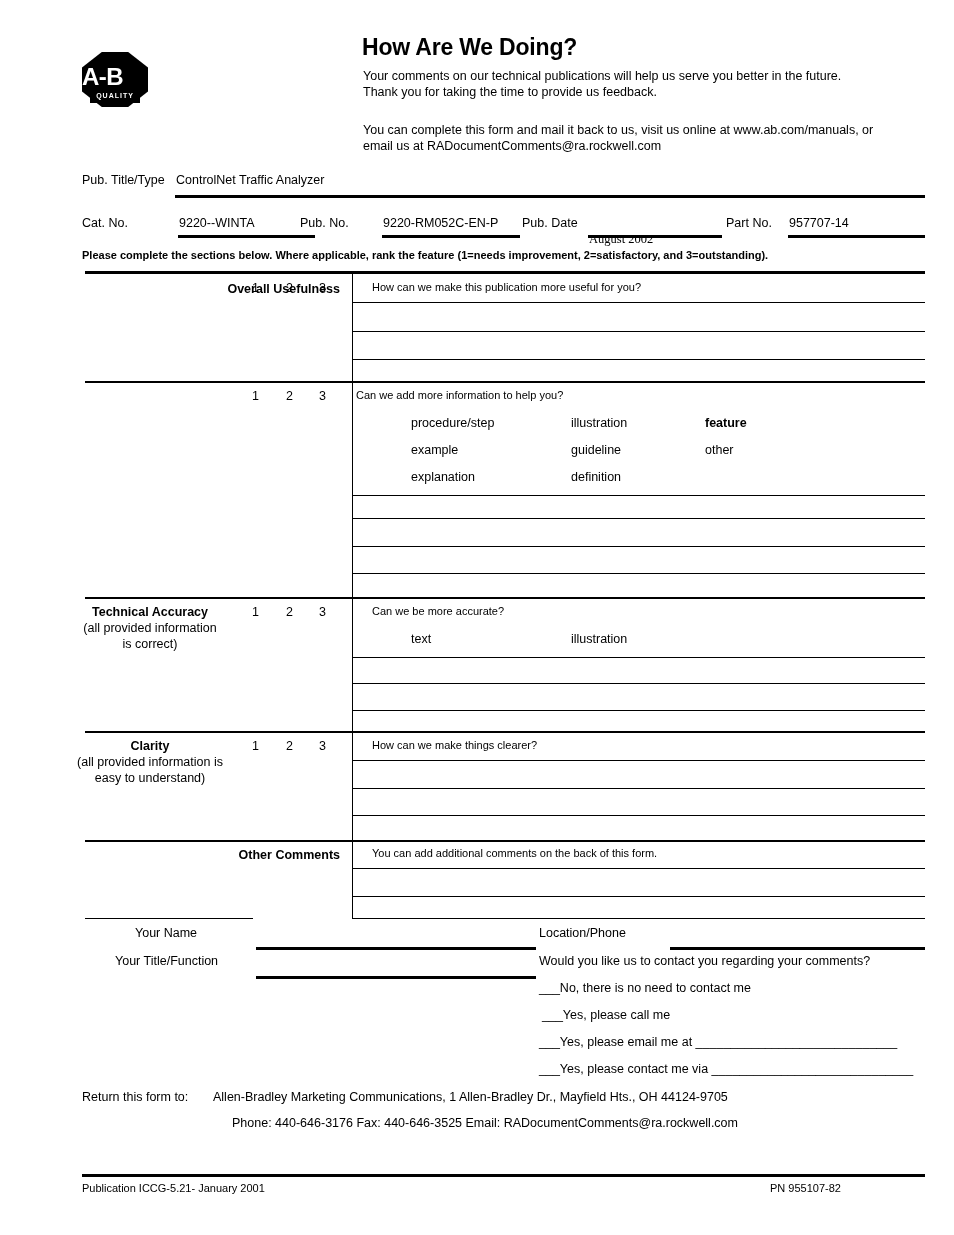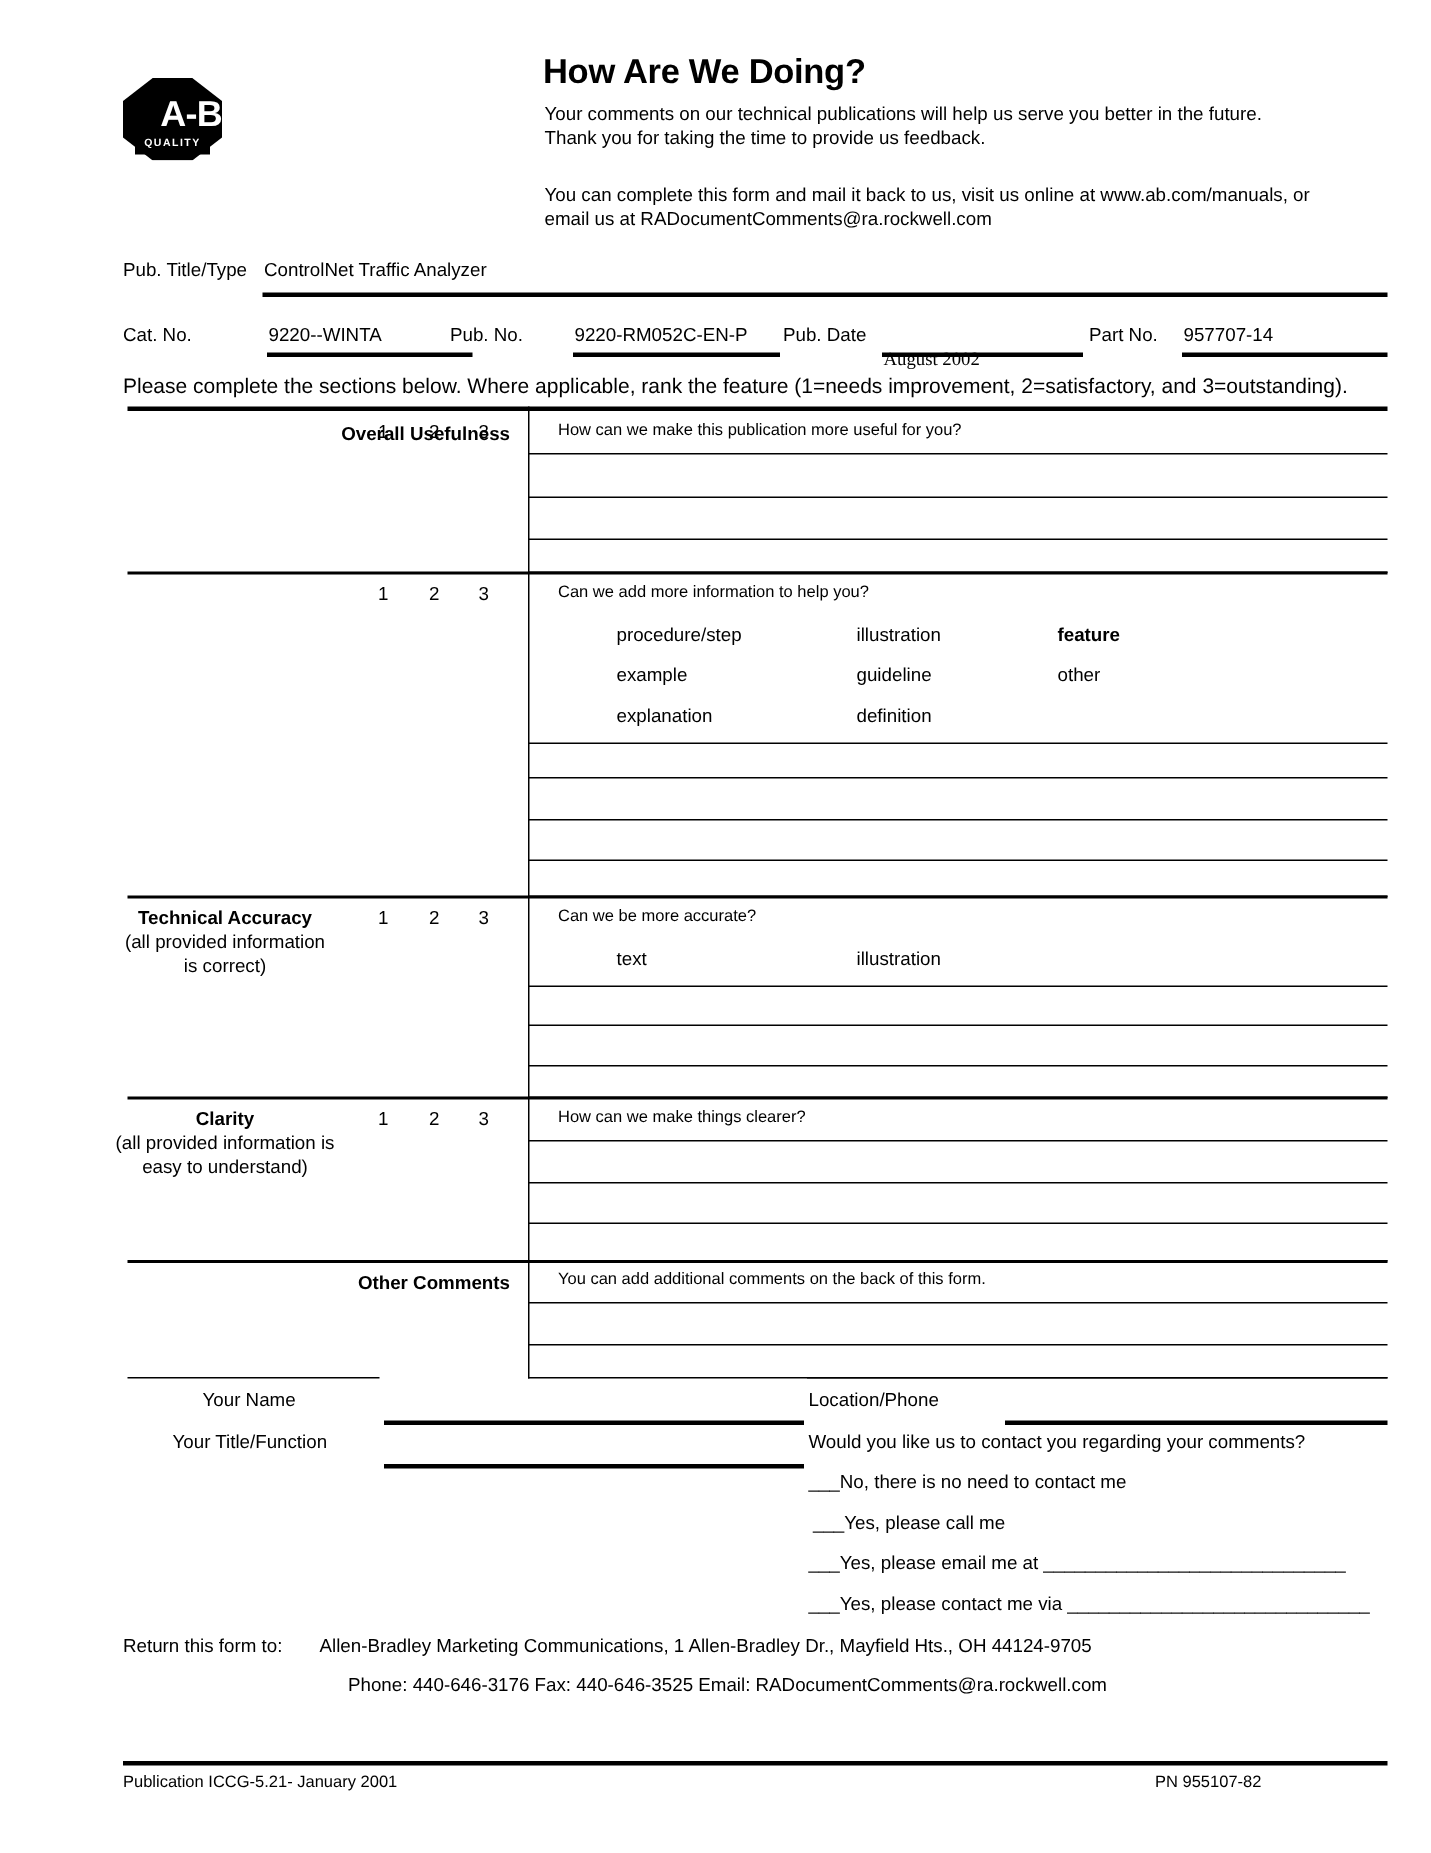--- a/index.html
+++ b/index.html
@@ -22,21 +22,21 @@
 
   .logo-wrap {
     position: absolute; left: 82px; top: 52px;
     width: 66px; height: 68px;
   }
   .logo-oct {
     position: absolute; left: 0; top: 0;
     width: 66px; height: 55px;
     background: #000;
     clip-path: polygon(30% 0%, 70% 0%, 100% 28%, 100% 72%, 70% 100%, 30% 100%, 0% 72%, 0% 28%);
-    display: flex; align-items: center; justify-content: flex-end;
+    display: flex; align-items: center; justify-content: flex-start;
   }
   .logo-ab {
     color: #fff; font-weight: bold; font-size: 24px;
     letter-spacing: -0.5px; line-height: 1;
     padding-bottom: 6px;
     font-family: "Liberation Sans", sans-serif;
   }
   .logo-banner {
     position: absolute; left: 8px; top: 36px;
     width: 50px; height: 15px;
@@ -127,21 +127,21 @@
   <div class="rule-thick" style="left:382px; top:235px; width:138px;"></div>
 
   <div class="lbl abs" style="left:522px; top:216px;">Pub. Date</div>
   <div class="val abs" style="left:589px; top:232px;font-family:Liberation Serif, serif;">August 2002</div>
   <div class="rule-thick" style="left:588px; top:235px; width:134px;"></div>
 
   <div class="lbl abs" style="left:726px; top:216px;">Part No.</div>
   <div class="val abs" style="left:789px; top:216px;">957707-14</div>
   <div class="rule-thick" style="left:788px; top:235px; width:137px;"></div>
 
-  <div class="abs" style="left:82px; top:249px; font-size:14px;">Please complete the sections below. Where applicable, rank the feature (1=needs improvement, 2=satisfactory, and 3=outstanding).</div>
+  <div class="abs" style="left:82px; top:249px; font-size:11px;font-weight:bold;">Please complete the sections below. Where applicable, rank the feature (1=needs improvement, 2=satisfactory, and 3=outstanding).</div>
 
   <div class="rule-thick" style="left:85px; top:271px; width:840px;"></div>
 
   <div class="vline" style="left:352px; top:271px; height:648px;"></div>
 
   <div class="sec-label" style="left:100px; top:281px; width:240px; text-align:right;">
     <b>Overall Usefulness</b>
   </div>
   <div class="rating" style="left:252px; top:281px;">1</div>
   <div class="rating" style="left:286px; top:281px;">2</div>
@@ -153,21 +153,21 @@
   <div class="rule-thin" style="left:352px; top:359px; width:573px;"></div>
   <div class="rule-thin" style="left:352px; top:381px; width:573px;"></div>
 
   <div class="rule-med" style="left:85px; top:381px; width:840px;"></div>
 
   <div class="rating" style="left:252px; top:389px;">1</div>
   <div class="rating" style="left:286px; top:389px;">2</div>
   <div class="rating" style="left:319px; top:389px;">3</div>
 
 
-  <div class="q" style="left:372px; top:389px;">Can we add more information to help you?</div>
+  <div class="q" style="left:356px; top:389px;">Can we add more information to help you?</div>
 
   <div class="opt" style="left:411px; top:416px;">procedure/step</div>
   <div class="opt" style="left:571px; top:416px;">illustration</div>
   <div class="opt" style="left:705px; top:416px;font-weight:bold;">feature</div>
 
   <div class="opt" style="left:411px; top:443px;">example</div>
   <div class="opt" style="left:571px; top:443px;">guideline</div>
   <div class="opt" style="left:705px; top:443px;">other</div>
 
   <div class="opt" style="left:411px; top:470px;">explanation</div>

